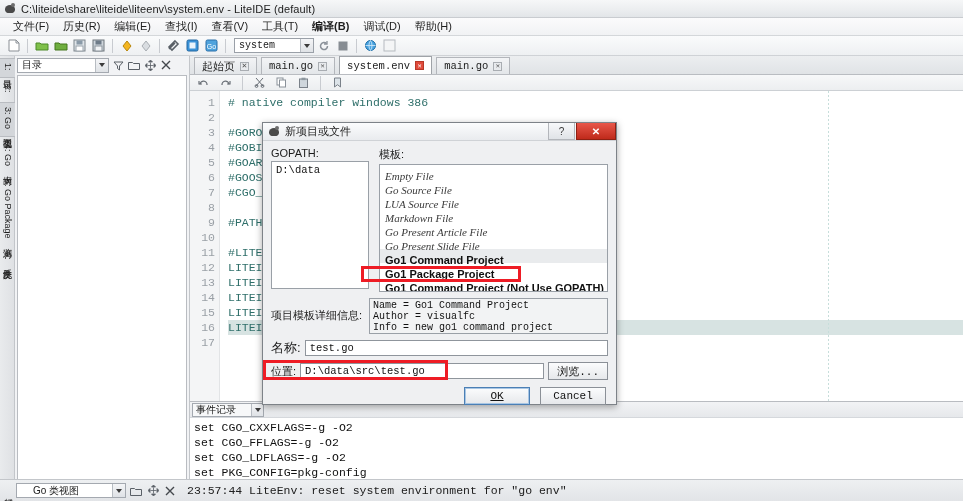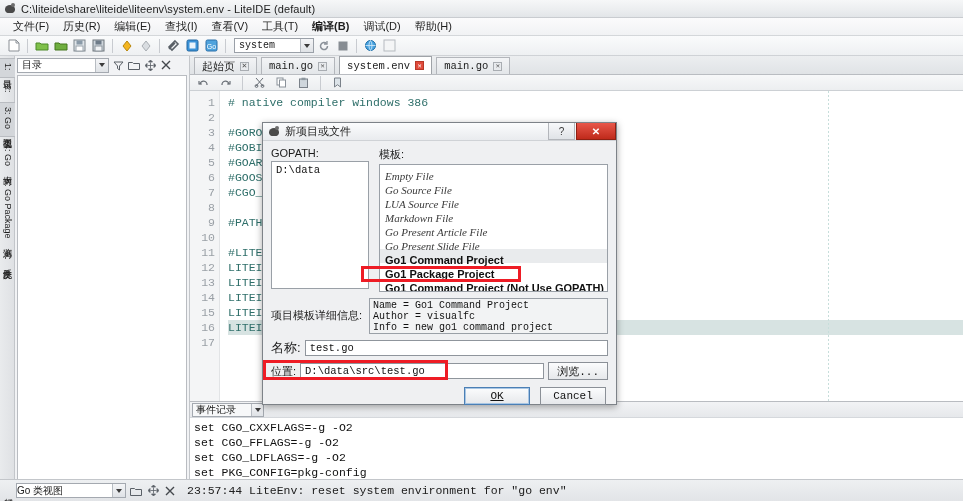--- a/index.html
+++ b/index.html
@@ -180,21 +180,21 @@
   #statusbar{
     position:absolute;left:0;right:0;bottom:0;height:22px;
     background:linear-gradient(to bottom,#eef0f2,#e2e4e7);
     border-top:1px solid #c3c6ca;display:flex;align-items:center;padding-left:2px;z-index:5;
   }
   #status-vtab{
     writing-mode:vertical-rl;font-size:9px;height:20px;width:13px;
     display:flex;align-items:center;justify-content:center;color:#1f1f1f;
   }
   #status-combo{ width:110px;height:15px;border:1px solid #a4a9b0;background:#fff;
-                 display:flex;align-items:center;padding-left:0;font-size:10px;margin-left:1px;}
+                 display:flex;align-items:center;padding-left:16px;font-size:10px;margin-left:1px;}
   #status-combo .arrow{margin-left:auto;width:13px;height:13px;
     background:linear-gradient(to bottom,#f4f5f7,#dfe2e6);border-left:1px solid #b7bcc2;
     display:flex;align-items:center;justify-content:center;}
   .st-icon{width:14px;height:14px;margin-left:3px;display:flex;align-items:center;justify-content:center;}
   #status-log{font-family:"Liberation Mono", monospace;font-size:11.5px;margin-left:10px;white-space:pre;}
 
   
   #dialog{
     position:absolute; left:262px; top:122px; width:355px; height:283px;
     background:#eff0f2; border:1px solid #7d8288;

